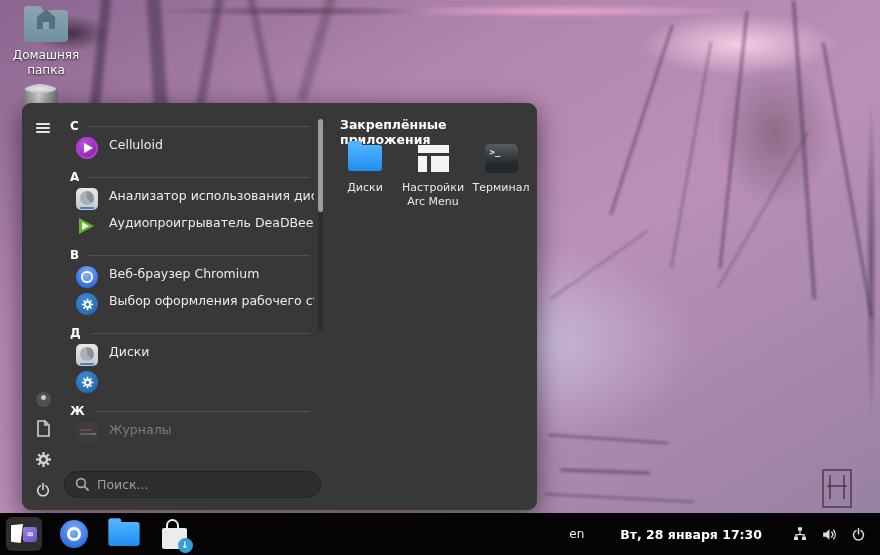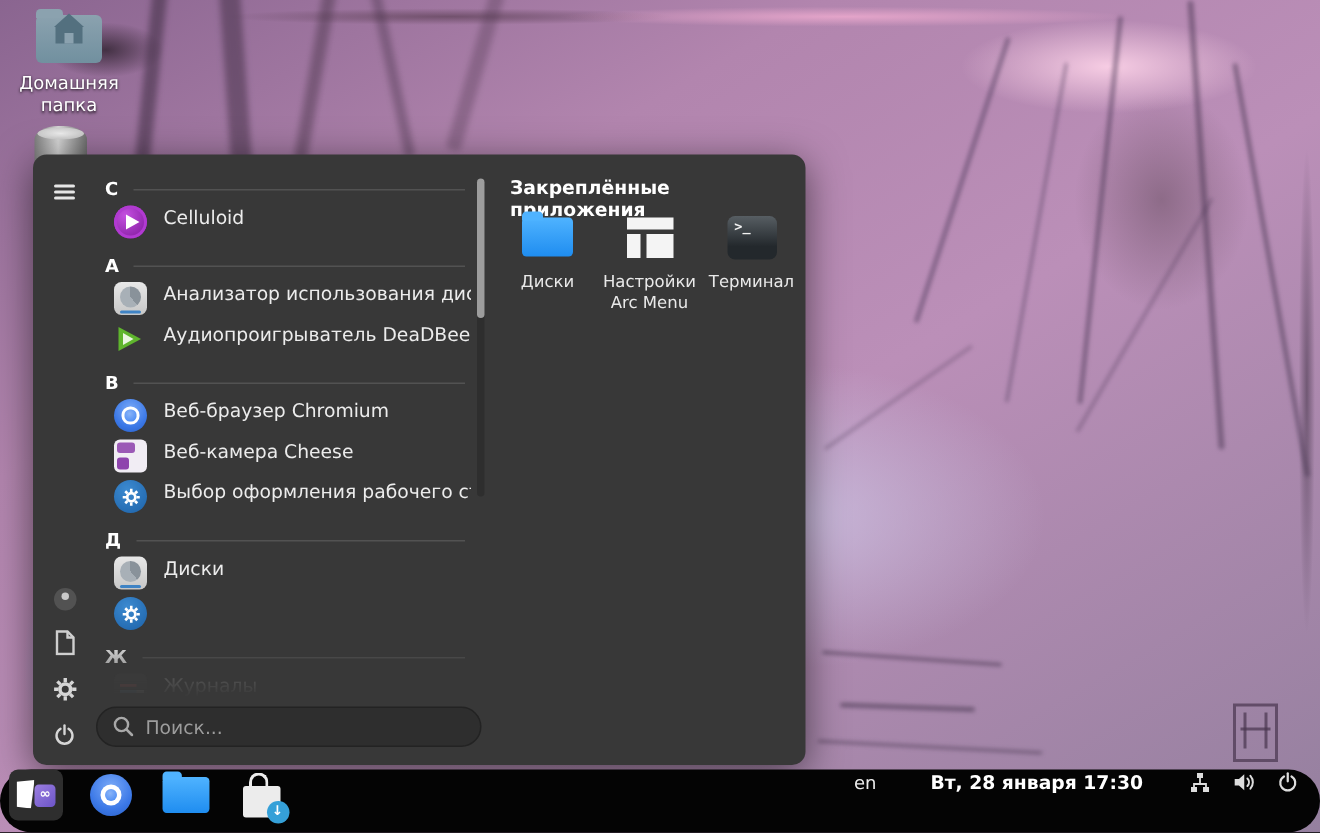--- a/index.html
+++ b/index.html
@@ -120,21 +120,21 @@
     background:linear-gradient(180deg,#575e63,#23282c 70%);}
   .terminal::before{content:">_";position:absolute;left:5px;top:3px;color:#f2f2f2;
     font-family:"DejaVu Sans Mono",monospace;font-size:9px;font-weight:bold;}
   .arcmenu-ic{position:relative;width:33px;height:29px;}
   .arcmenu-ic::before{content:"";position:absolute;left:1px;top:1px;right:1px;height:8px;background:#f4f4f4;}
   .arcmenu-ic::after{content:"";position:absolute;left:1px;bottom:1px;width:9px;height:16px;background:#f4f4f4;}
   .arcmenu-ic i{position:absolute;right:1px;bottom:1px;width:18px;height:16px;background:#f4f4f4;}
 
   
   .taskbar{position:absolute;left:0;bottom:0;width:880px;height:42px;background:#040404;z-index:20;
-    display:flex;align-items:flex-start;border-radius:21px;}
+    display:flex;align-items:center;}
   .tb-left{display:flex;align-items:center;gap:14px;padding-left:6px;}
   .tb-btn{display:flex;align-items:center;justify-content:center;width:36px;height:34px;border-radius:6px;cursor:pointer;}
   .tb-btn.active{background:#2e2e2e;}
   .menu-logo{position:relative;width:26px;height:24px;}
   .menu-logo .lft{position:absolute;left:0;top:2px;width:12px;height:19px;background:#fff;
     clip-path:polygon(0 6%,100% 0,80% 100%,0 94%);}
   .menu-logo .rgt{position:absolute;right:0;top:5px;width:14px;height:15px;border-radius:3px;
     background:linear-gradient(135deg,#9c7fe0,#6c54c8);color:#fff;font-size:9px;font-weight:bold;
     line-height:15px;text-align:center;}
   .menu-logo .rgt::after{content:"\221E";}
@@ -254,24 +254,20 @@
 
       <div class="sec-h">
           <span class="sec-letter">В</span>
           <span class="sec-line"></span>
         </div>
       <div class="app-row">
         <span class="icon22 chromium"></span>
         <span class="app-label">Веб-браузер Chromium</span>
       </div>
       <div class="app-row">
-        <span class="icon22 cheese"></span>
-        <span class="app-label">Веб-камера Cheese</span>
-      </div>
-      <div class="app-row">
         <span class="icon22 blue-gear">
           <svg width="13" height="13" viewBox="0 0 24 24">
               <circle cx="12" cy="12" r="5" fill="none" stroke="#fff" stroke-width="3.4"></circle>
               <g stroke="#fff" stroke-width="3.2">
                 <line x1="12" y1="1.5" x2="12" y2="5.5"></line>
                 <line x1="12" y1="18.5" x2="12" y2="22.5"></line>
                 <line x1="1.5" y1="12" x2="5.5" y2="12"></line>
                 <line x1="18.5" y1="12" x2="22.5" y2="12"></line>
                 <line x1="4.6" y1="4.6" x2="7.4" y2="7.4"></line>
                 <line x1="16.6" y1="16.6" x2="19.4" y2="19.4"></line>

